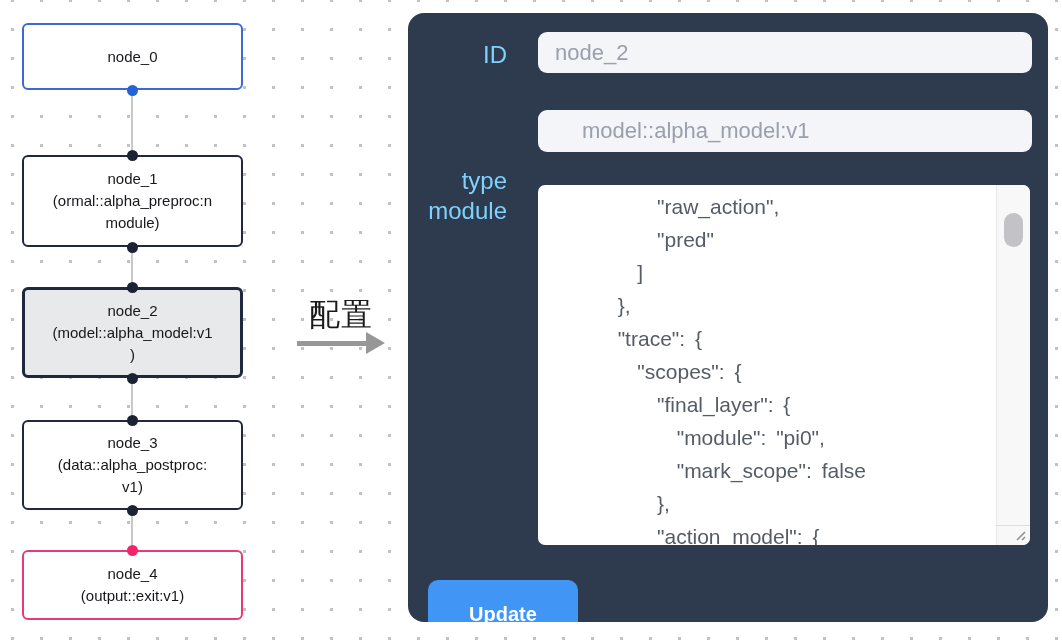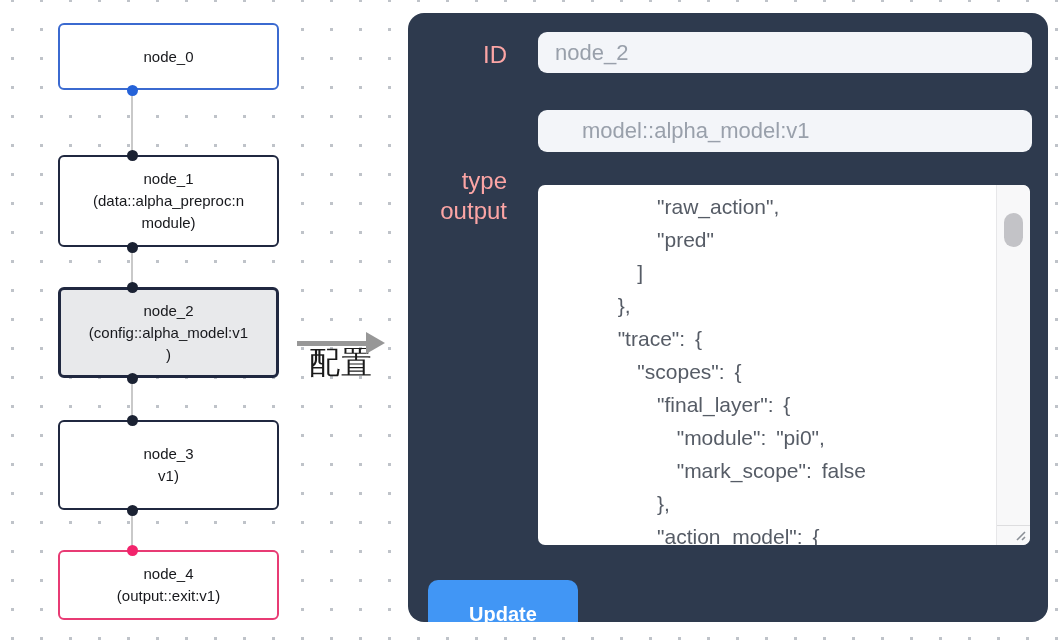--- a/index.html
+++ b/index.html
@@ -11,21 +11,21 @@
     background-image: radial-gradient(circle, #bfc3c9 1.6px, rgba(0,0,0,0) 1.7px);
     background-size: 29px 29px;
     background-position: -2px 15px;
   }
 
   
   .node {
     position:absolute; left:22px; width:221px;
     background:#ffffff; border:2px solid #202840; border-radius:6px;
     display:flex; flex-direction:column; align-items:center; justify-content:center;
-    text-align:center; font-size:15px; line-height:22px; color:#17181c;margin-left:36px;
+    text-align:center; font-size:15px; line-height:22px; color:#17181c;
   }
   .node span:empty { display:none; }
   .node-0 { top:23px;  height:67px; border-color:#3b6ad0; }
   .node-1 { top:155px; height:92px; }
   .node-2 { top:287px; height:91px; background:#e8e9eb; border-width:3px; }
   .node-3 { top:420px; height:90px; }
   .node-4 { top:550px; height:70px; border-color:#e83b74; }
 
   .edge { position:absolute; left:131px; width:2px; background:#c9c9c9; }
   .edge-1 { top:90px;  height:65px; }
@@ -36,34 +36,34 @@
   .dot { position:absolute; left:127px; width:11px; height:11px; border-radius:50%; background:#1b2233; }
   .dot-n0b { top:85px;  background:#2562d8; }
   .dot-n1t { top:150px; } .dot-n1b { top:242px; }
   .dot-n2t { top:282px; } .dot-n2b { top:373px; }
   .dot-n3t { top:415px; } .dot-n3b { top:505px; }
   .dot-n4t { top:545px; background:#f2246c; }
 
   
   .transition-label {
     position:absolute; left:290px; top:294px; width:102px;
-    text-align:center; font-size:31px; color:#1a1a1a; letter-spacing:1px;margin-top:48px;
+    text-align:center; font-size:31px; color:#1a1a1a; letter-spacing:1px;
   }
   .arrow-shaft { position:absolute; left:297px; top:341px; width:70px; height:5px; background:#979797; }
   .arrow-head  { position:absolute; left:366px; top:332px; width:0; height:0;
                  border-left:19px solid #979797; border-top:11px solid transparent; border-bottom:11px solid transparent; }
 
   
   .panel {
     position:absolute; left:408px; top:13px; width:640px; height:609px;
     background:#2e3a4e; border-radius:16px; overflow:hidden;
   }
   .field-label {
     position:absolute; left:0; width:99px; text-align:right;
-    color:#fca5a5; font-size:24px;
+    color:#7dd3fc; font-size:24px;
   }
   .lbl-id     { top:28px;  }
   .lbl-type   { top:106px;margin-top:48px; }
   .lbl-config { top:184px; }
 
   .text-input {
     position:absolute; left:130px; width:494px; height:41px;
     background:#f3f5f9; border:none; border-radius:9px; outline:none;
     color:#99a0ab; font-size:22px; padding:0 12px 0 17px;
     font-family:"Liberation Sans", sans-serif;
@@ -114,30 +114,31 @@
   <div class="edge edge-2"></div>
   <div class="edge edge-3"></div>
   <div class="edge edge-4"></div>
 
   <div class="node node-0">
     <span>node_0</span>
 
   </div>
   <div class="node node-1">
     <span>node_1</span>
-    <span>(data::alpha_preproc:n</span>
+    <span>(ormal::alpha_preproc:n</span>
     <span>module)</span>
   </div>
   <div class="node node-2">
     <span>node_2</span>
-    <span>(config::alpha_model:v1</span>
+    <span>(model::alpha_model:v1</span>
     <span>)</span>
   </div>
   <div class="node node-3">
     <span>node_3</span>
+    <span>(data::alpha_postproc:</span>
     <span>v1)</span>
   </div>
   <div class="node node-4">
     <span>node_4</span>
     <span>(output::exit:v1)</span>
 
   </div>
 
   <div class="dot dot-n0b"></div>
   <div class="dot dot-n1t"></div>
@@ -152,21 +153,21 @@
   <div class="arrow-shaft"></div>
   <div class="arrow-head"></div>
 
   <div class="panel">
     <div class="field-label lbl-id">ID</div>
     <input class="text-input input-id" type="text" readonly="" value="node_2" style="">
 
     <div class="field-label lbl-type">type</div>
     <input class="text-input input-type" type="text" readonly="" value="model::alpha_model:v1" style="">
 
-    <div class="field-label lbl-config">output</div>
+    <div class="field-label lbl-config">module</div>
     <div class="config-box">
       <pre class="config-pre">      "raw_action",
       "pred"
     ]
   },
   "trace": {
     "scopes": {
       "final_layer": {
         "module": "pi0",
         "mark_scope": false

